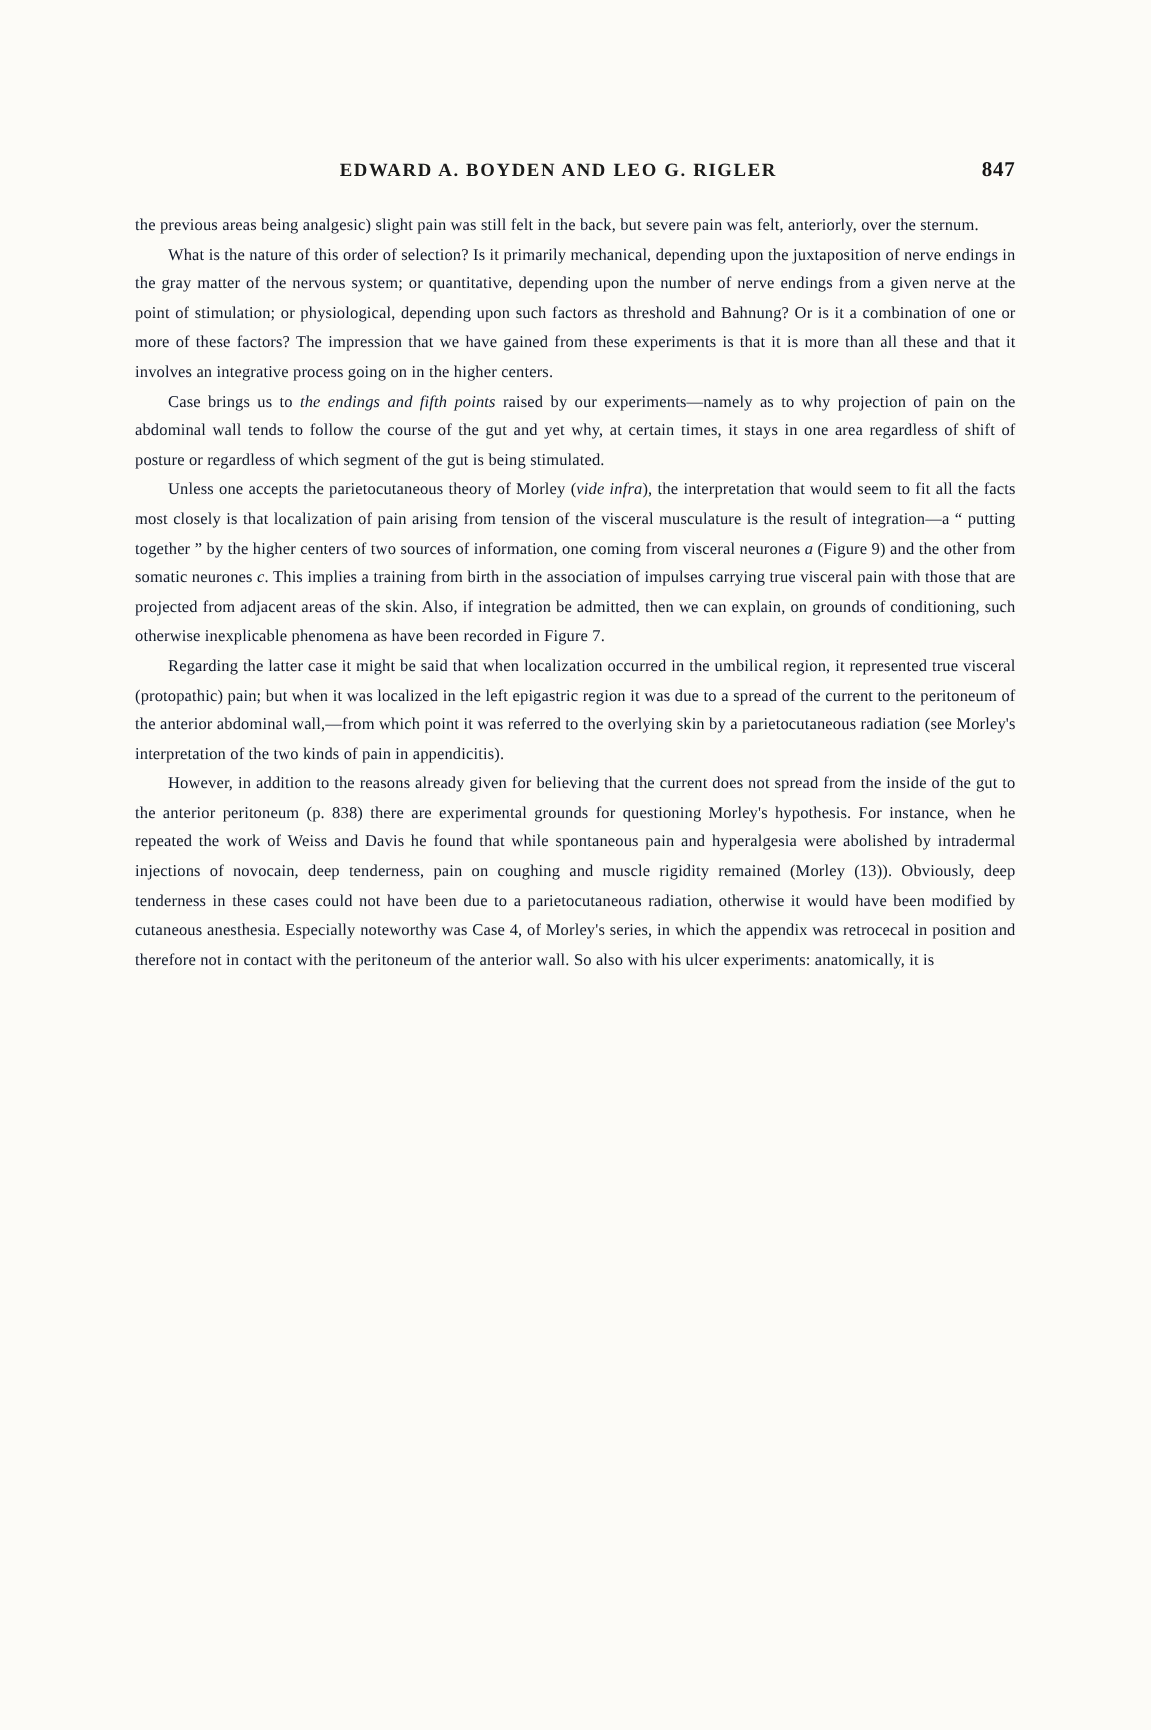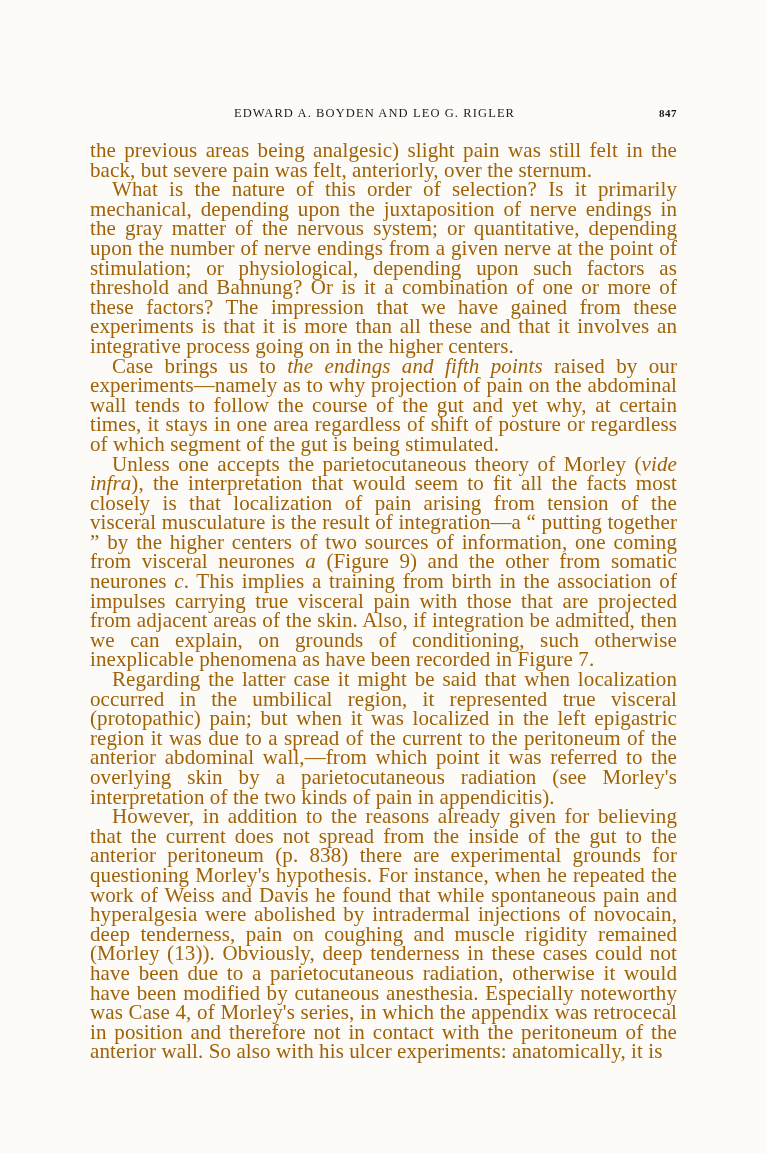--- a/index.html
+++ b/index.html
@@ -20,42 +20,42 @@
     position: absolute;
     top: 106px;
     left: 90px;
     width: 587px;
     display: flex;
     align-items: baseline;
   }
   .running-title {
     flex: 1;
     text-align: center;
-    font-weight: normal;
+    font-weight: bold;
     font-size: 12.5px;
     letter-spacing: 1.1px;
     color: #1b1b1b;
     white-space: nowrap;
   }
   .page-number {
     font-weight: bold;
-    font-size: 11px;
+    font-size: 14px;
     letter-spacing: 0.5px;
     color: #151515;
   }
   .body-text {
     position: absolute;
     top: 141px;
     left: 90px;
     width: 587px;
-    font-size: 21px;
+    font-size: 11px;
     line-height: 19.6px;
     text-align: justify;
     letter-spacing: 0.1px;
-    color: #a16207;
+    color: #0f172a;
   }
   .para { margin: 0; }
   .para.indent { text-indent: 22px; }
   .italic { font-style: italic; }
 </style>
 </head>
 <body>
 
 <div class="page">
   <div class="page-header">

